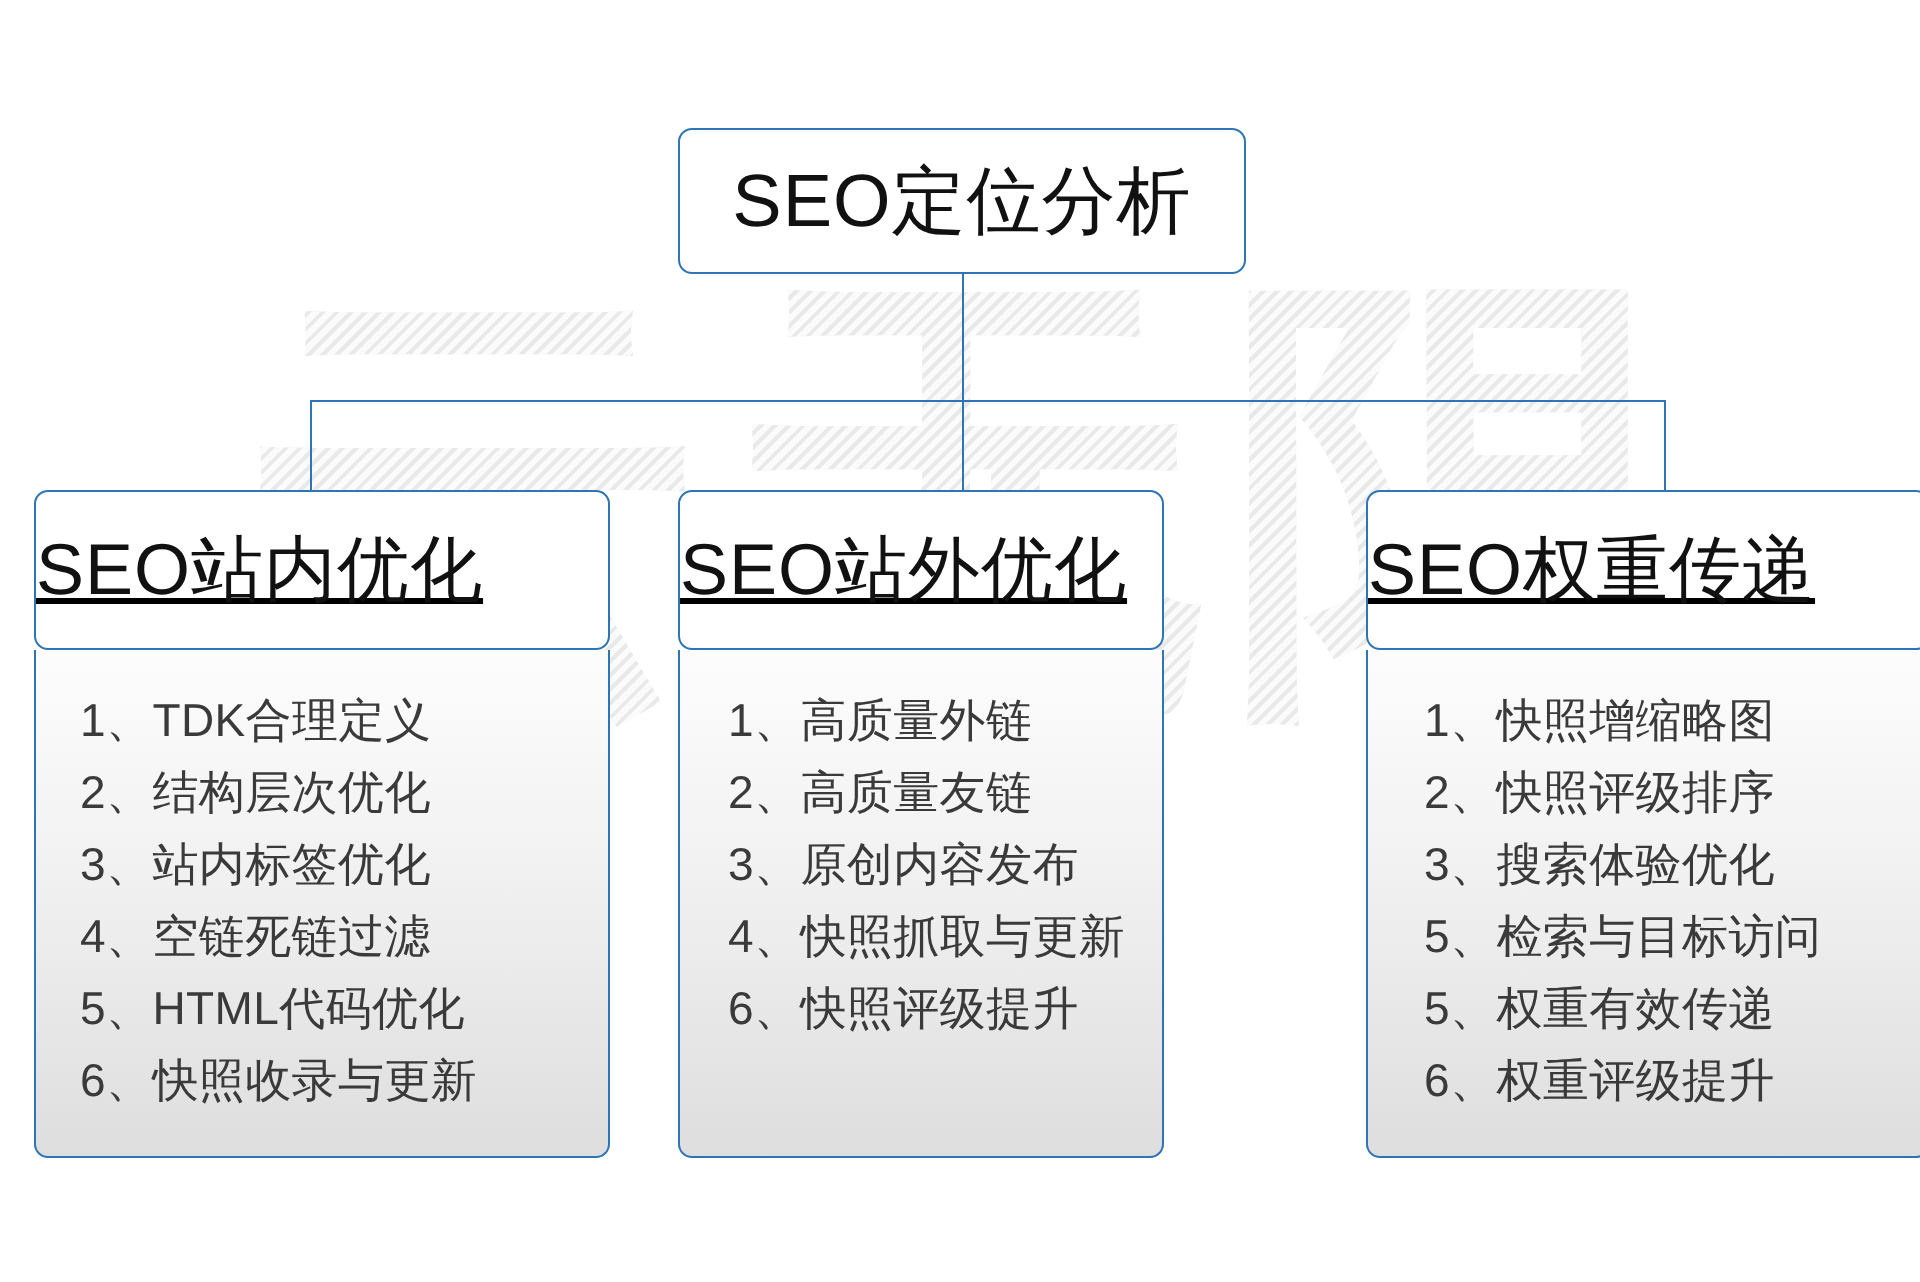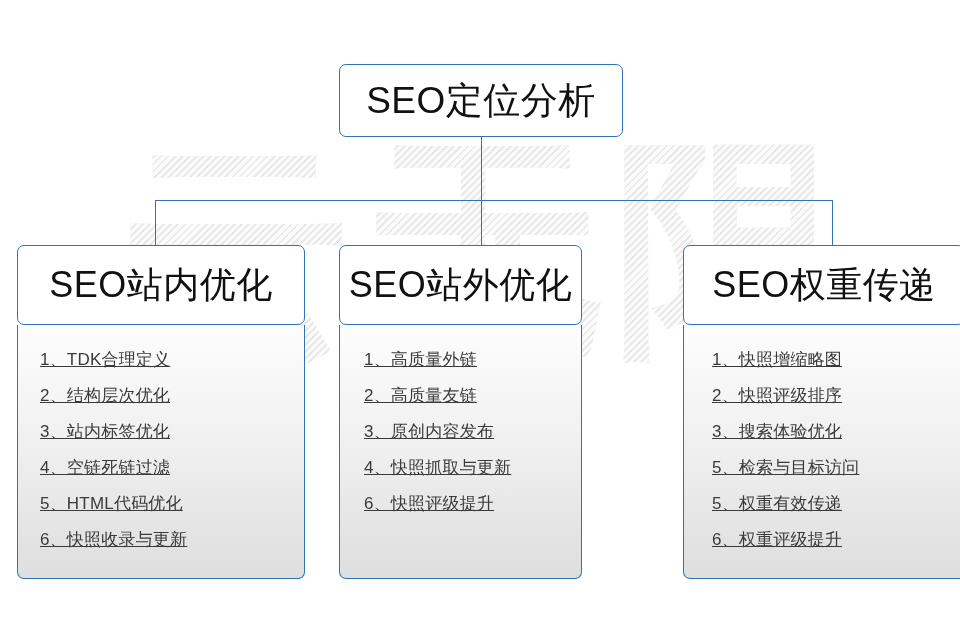--- a/index.html
+++ b/index.html
@@ -106,23 +106,23 @@
   .col-3 { left: 672px; width: 282px; }
 
   .col-head {
     box-sizing: border-box;
     height: 80px;
     border: 1.6px solid #2e75b6;
     border-radius: 7px;
     background: #ffffff;
     display: flex;
     align-items: center;
-    justify-content: center;
     position: relative;
     z-index: 4;
+    text-decoration: underline;
   }
   .col-head-title {
     font-size: 36px;
     color: #111111;
     white-space: nowrap;
     letter-spacing: 0.5px;
   }
 
   .col-body {
     box-sizing: border-box;
@@ -142,26 +142,25 @@
     z-index: 3;
   }
   .col-list {
     list-style: none;
     margin: 0;
     padding: 0 0 0 22px;
   }
   .col-3 .col-list { padding-left: 28px; }
   .col-2 .col-list { padding-left: 24px; }
   .col-list li {
-    font-size: 17px;
+    font-size: 23px;
     line-height: 36px;
     color: #3a3a3a;
     white-space: nowrap;
     letter-spacing: 0.2px;
-    text-decoration: underline;
   }
 </style>
 </head>
 <body>
 
 <div id="canvas">
 
   <div class="watermark">
     <div class="watermark-shadow">云无限</div>
     <div class="watermark-text">云无限</div>

